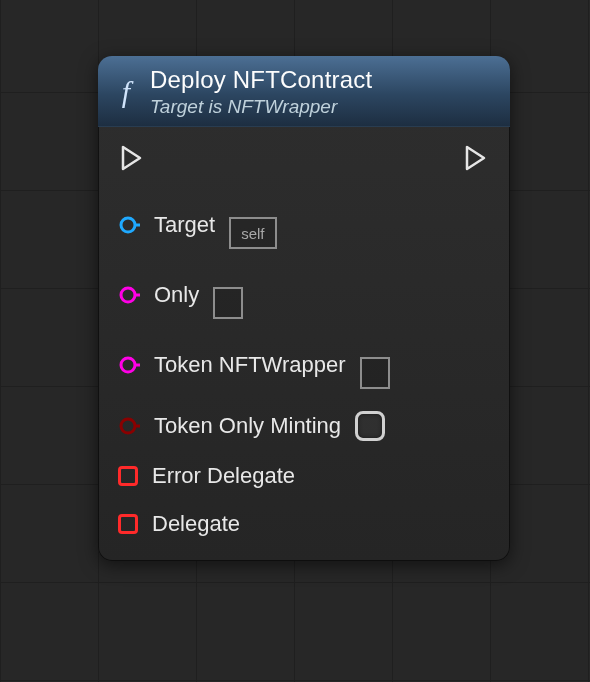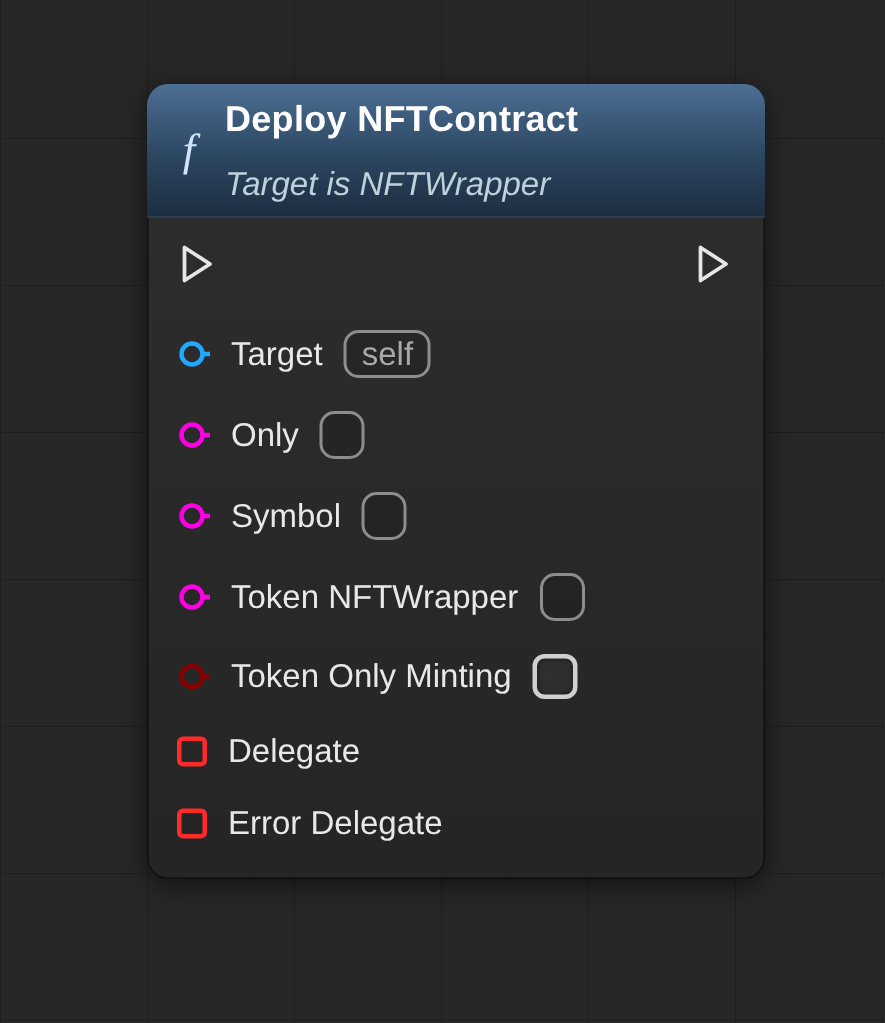--- a/index.html
+++ b/index.html
@@ -44,28 +44,28 @@
     font-size: 30px;
     color: #d0e4fb;
     line-height: 1;
     width: 24px;
     text-align: center;
   }
   .titles { display:flex; flex-direction:column; }
   .node-title {
     color: #fdfdfd;
     font-size: 24px;
-    font-weight: 700;
+    font-weight: 400;
     letter-spacing: 0.2px;
   }
   .node-subtitle {
     color: #bfd1db;
     font-style: italic;
-    font-size: 22px;
-    margin-top: 16px;
+    font-size: 19px;
+    margin-top: 2px;
   }
   .node-body {
     padding: 18px 20px 24px 20px;
     display: flex;
     flex-direction: column;
     gap: 22px;
     text-align: center;
   }
   .exec-row {
     display: flex;
@@ -90,28 +90,29 @@
   .pin-circle {
     width: 22px;
     height: 22px;
     position: relative;
     flex-shrink: 0;
   }
   .textbox {
     border: 2px solid #8d8d8d;
     background: rgba(0,0,0,0.1);
     color: #a8a8a8;
-    font-size: 22px;
+    font-size: 15px;
     padding: 2px 10px;
-    border-radius: 10px;
+    border-radius: 0;
     min-width: 28px;
     height: 32px;
     display: flex;
     align-items: center;
     justify-content: center;
+    margin-top: 16px;
   }
   .textbox.empty {
     width: 30px;
     padding: 0;
   }
   .checkbox {
     width: 30px;
     height: 30px;
     border: 3px solid #d0d0d0;
     border-radius: 8px;
@@ -171,57 +172,47 @@
       <span class="pin-circle">
         <svg viewBox="0 0 22 22">
             <circle cx="10" cy="11" r="7" fill="none" stroke="#ff00e6" stroke-width="3"></circle>
             <path d="M17 11 L22 11" stroke="#ff00e6" stroke-width="3"></path>
           </svg>
       </span>
       <span class="label">Only</span>
       <span class="textbox empty"></span>
     </div>
 
+
     <div class="row">
       <span class="pin-circle">
         <svg viewBox="0 0 22 22">
             <circle cx="10" cy="11" r="7" fill="none" stroke="#ff00e6" stroke-width="3"></circle>
             <path d="M17 11 L22 11" stroke="#ff00e6" stroke-width="3"></path>
           </svg>
       </span>
-      <span class="label">Symbol</span>
-      <span class="textbox empty"></span>
-    </div>
-
-    <div class="row">
-      <span class="pin-circle">
-        <svg viewBox="0 0 22 22">
-            <circle cx="10" cy="11" r="7" fill="none" stroke="#ff00e6" stroke-width="3"></circle>
-            <path d="M17 11 L22 11" stroke="#ff00e6" stroke-width="3"></path>
-          </svg>
-      </span>
       <span class="label">Token NFTWrapper</span>
       <span class="textbox empty"></span>
     </div>
 
     <div class="row">
       <span class="pin-circle">
         <svg viewBox="0 0 22 22">
             <circle cx="10" cy="11" r="7" fill="none" stroke="#8a0000" stroke-width="3"></circle>
             <path d="M17 11 L22 11" stroke="#8a0000" stroke-width="3"></path>
           </svg>
       </span>
       <span class="label">Token Only Minting</span>
       <span class="checkbox"></span>
     </div>
 
     <div class="row">
       <span class="delegate-pin"></span>
+      <span class="label">Error Delegate</span>
+    </div>
+
+    <div class="row">
+      <span class="delegate-pin"></span>
       <span class="label">Delegate</span>
-    </div>
-
-    <div class="row">
-      <span class="delegate-pin"></span>
-      <span class="label">Error Delegate</span>
     </div>
 
   </div>
 </div>
 
 </body></html>

